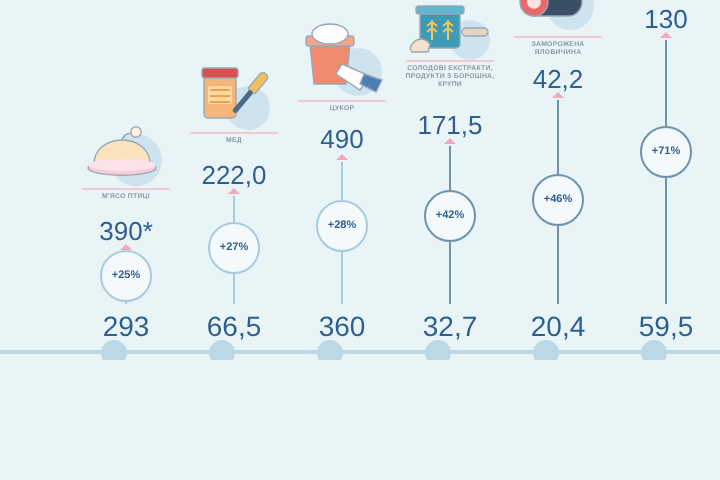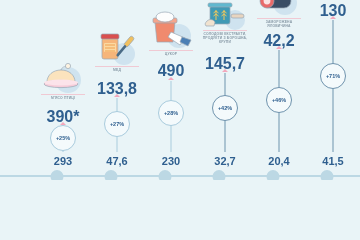--- a/index.html
+++ b/index.html
@@ -25,25 +25,25 @@
     font-weight:700;
   }
   .cat-rule{
     position:absolute;left:0;transform:translateX(-50%);
     height:1px;background:#f0c9d3;width:44px;
   }
 
   
   .top-val{
     position:absolute;left:0;transform:translateX(-50%);
-    color:#2f5f8f;font-size:16px;font-weight:700;white-space:nowrap;
+    color:#2f5f8f;font-size:13px;font-weight:400;white-space:nowrap;
   }
   .bot-val{
     position:absolute;left:0;transform:translateX(-50%);
-    color:#2f5f8f;font-size:11px;font-weight:700;white-space:nowrap;
+    color:#2f5f8f;font-size:14px;font-weight:400;white-space:nowrap;
     top:155px;
   }
 
   
   .arrow{
     position:absolute;left:0;transform:translateX(-50%);
     width:0;height:0;border-left:3px solid transparent;
     border-right:3px solid transparent;border-bottom:3.5px solid #f3a7bb;
   }
 
@@ -112,66 +112,66 @@
         <line x1="16" y1="24" x2="26" y2="24" stroke="#f0a050" stroke-width="1"></line>
         <line x1="16" y1="27" x2="26" y2="27" stroke="#f0a050" stroke-width="1"></line>
         <g transform="rotate(40 36 22)">
           <rect x="34" y="10" width="4.5" height="12" rx="2" fill="#f0c060" stroke="#9aa8b5" stroke-width="0.7"></rect>
           <rect x="35" y="21" width="2.6" height="14" rx="1.3" fill="#4a6b86"></rect>
         </g>
       </svg>
     </div>
     <div class="cat-rule" style="top:66px;"></div>
     <div class="cat-label" style="top:68px;">МЕД</div>
-    <div class="top-val" style="top:80px;">133,8</div>
+    <div class="top-val" style="top:80px;">222,0</div>
     <div class="arrow" style="top:94px;"></div>
     <div class="conn light" style="top:98px;height:54px;"></div>
     <div class="badge light" style="top:124px;">+27%</div>
-    <div class="bot-val">47,6</div>
+    <div class="bot-val">66,5</div>
     <div class="axis-dot"></div>
   </div>
 
   <div class="col" style="left:171px;">
     <div class="illus" style="top:4px;width:60px;height:46px;">
       <svg viewBox="0 0 60 46" width="60" height="46">
         <circle cx="38" cy="32" r="12" fill="#cfe3ef"></circle>
         <path d="M14 18h20l-2 20H16z" fill="#f08a6e" stroke="#9aa8b5" stroke-width="0.7"></path>
         <rect x="12" y="14" width="24" height="5" rx="1.5" fill="#f5a58c" stroke="#9aa8b5" stroke-width="0.7"></rect>
         <ellipse cx="24" cy="13" rx="9" ry="5" fill="#fdfdfd" stroke="#9aa8b5" stroke-width="0.7"></ellipse>
         <path d="M30 28l14 6-5 7-12-8z" fill="#ffffff" stroke="#9aa8b5" stroke-width="0.7"></path>
         <path d="M41 33l9 3-3 6-8-4z" fill="#4a7fb5" stroke="#9aa8b5" stroke-width="0.7"></path>
       </svg>
     </div>
     <div class="cat-rule" style="top:50px;"></div>
     <div class="cat-label" style="top:52px;">ЦУКОР</div>
     <div class="top-val" style="top:62px;">490</div>
     <div class="arrow" style="top:77px;"></div>
     <div class="conn light" style="top:81px;height:71px;"></div>
     <div class="badge light" style="top:113px;">+28%</div>
-    <div class="bot-val">230</div>
+    <div class="bot-val">360</div>
     <div class="axis-dot"></div>
   </div>
 
   <div class="col" style="left:225px;">
     <div class="illus" style="top:0px;width:56px;height:30px;">
       <svg viewBox="0 0 56 30" width="56" height="30">
         <circle cx="38" cy="20" r="10" fill="#cfe3ef"></circle>
         <rect x="13" y="6" width="20" height="18" rx="2" fill="#3f9ab5" stroke="#9aa8b5" stroke-width="0.7"></rect>
         <rect x="11" y="3" width="24" height="4" rx="1.5" fill="#5fb8cf" stroke="#9aa8b5" stroke-width="0.7"></rect>
         <path d="M19 10v10M19 11l-2.5 2M19 14l-2.5 2M19 11l2.5 2M19 14l2.5 2" stroke="#f2c85a" stroke-width="1" fill="none"></path>
         <path d="M27 10v10M27 11l-2.5 2M27 14l-2.5 2M27 11l2.5 2M27 14l2.5 2" stroke="#f2c85a" stroke-width="1" fill="none"></path>
         <rect x="34" y="14" width="13" height="4" rx="2" fill="#e8d5c0" stroke="#9aa8b5" stroke-width="0.7"></rect>
         <path d="M8 24c2-5 7-6 10-2l-1 4H9z" fill="#f0e2cf" stroke="#9aa8b5" stroke-width="0.7"></path>
       </svg>
     </div>
     <div class="cat-rule" style="top:30px;"></div>
     <div class="cat-label" style="top:32px;">СОЛОДОВІ ЕКСТРАКТИ,
 ПРОДУКТИ З БОРОШНА,
 КРУПИ</div>
-    <div class="top-val" style="top:55px;">145,7</div>
+    <div class="top-val" style="top:55px;">171,5</div>
     <div class="arrow" style="top:69px;"></div>
     <div class="conn" style="top:73px;height:79px;"></div>
     <div class="badge" style="top:108px;">+42%</div>
     <div class="bot-val">32,7</div>
     <div class="axis-dot"></div>
   </div>
 
   <div class="col" style="left:279px;">
     <div class="illus" style="top:-10px;width:56px;height:26px;">
       <svg viewBox="0 0 56 26" width="56" height="26">
@@ -190,18 +190,18 @@
     <div class="badge" style="top:100px;">+46%</div>
     <div class="bot-val">20,4</div>
     <div class="axis-dot"></div>
   </div>
 
   <div class="col" style="left:333px;">
     <div class="top-val" style="top:2px;">130</div>
     <div class="arrow" style="top:16px;"></div>
     <div class="conn" style="top:20px;height:132px;"></div>
     <div class="badge" style="top:76px;">+71%</div>
-    <div class="bot-val">41,5</div>
+    <div class="bot-val">59,5</div>
     <div class="axis-dot"></div>
   </div>
 
   <div id="axis-line"></div>
 </div>
 
 </body></html>

